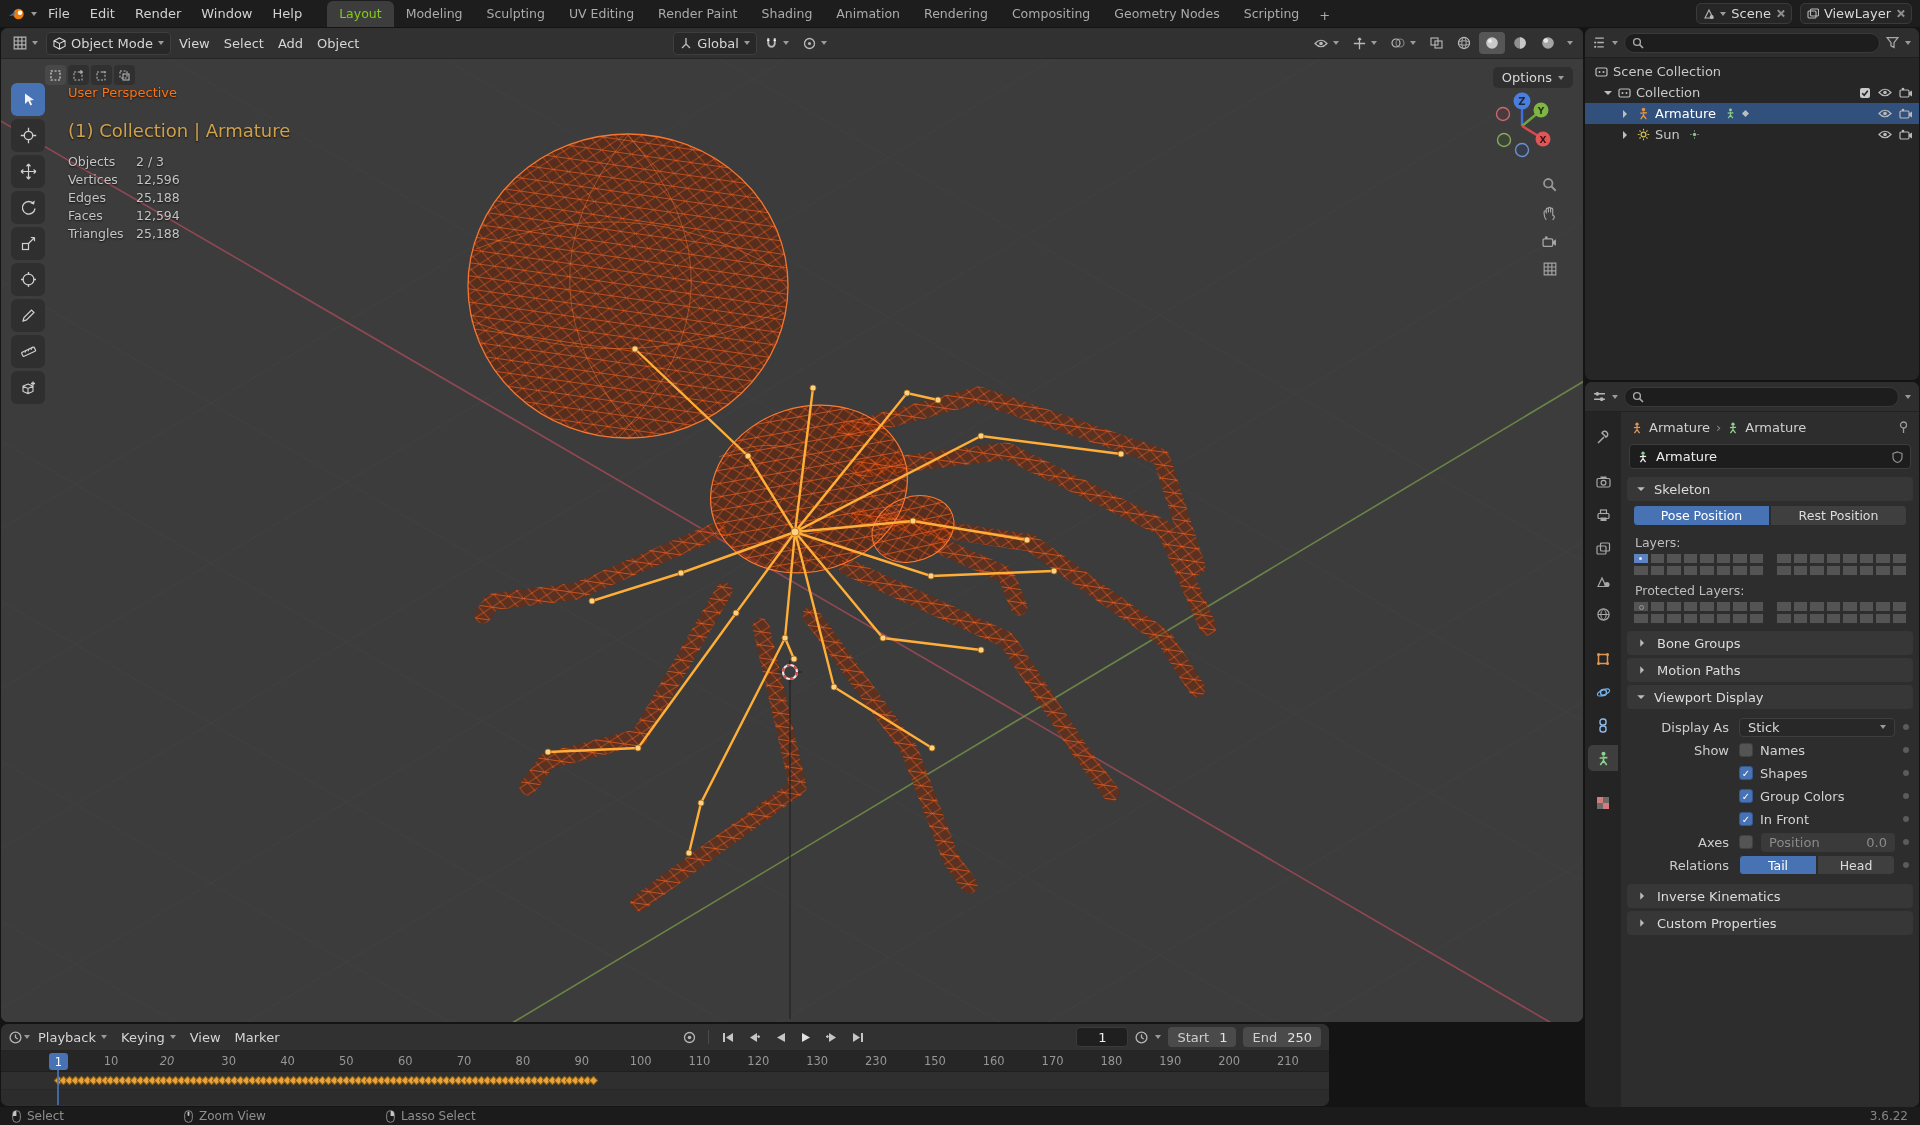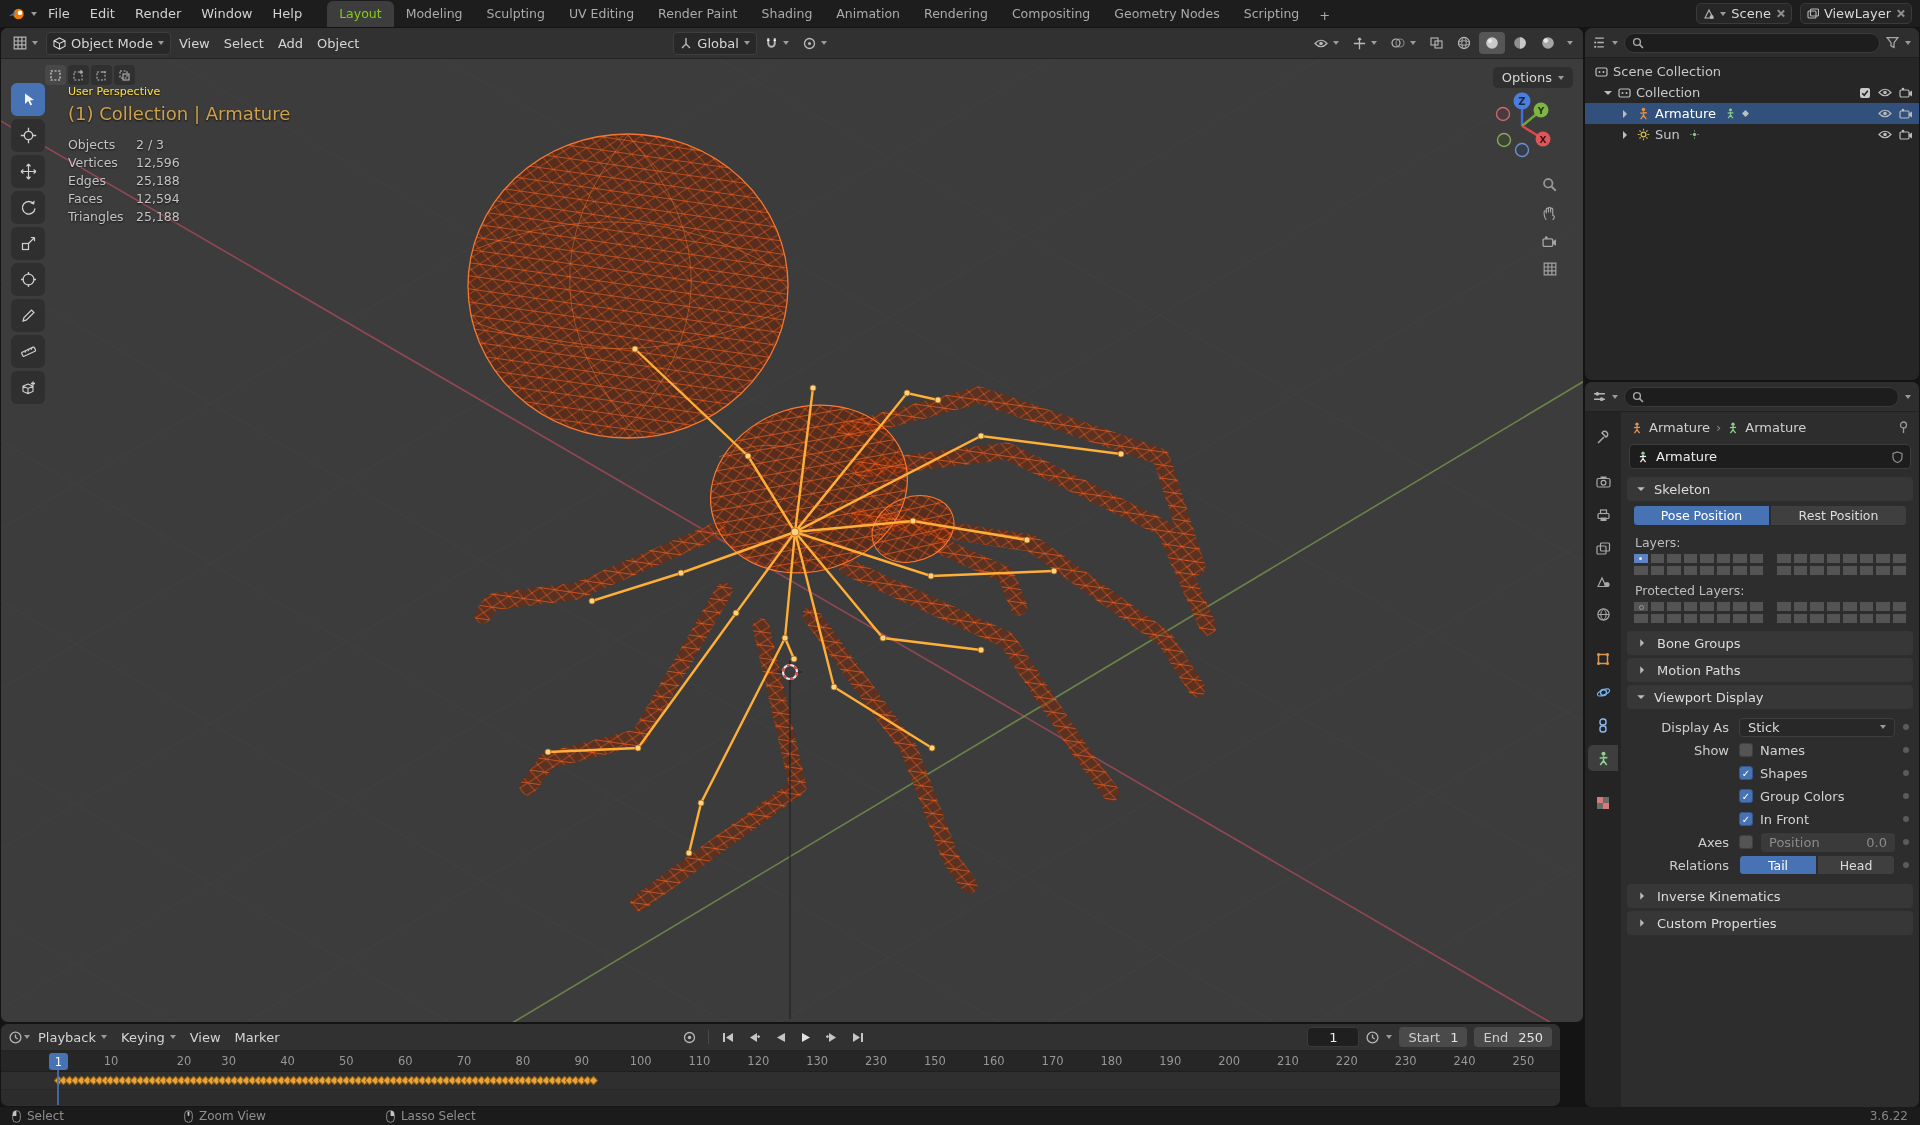--- a/index.html
+++ b/index.html
@@ -22,21 +22,21 @@
   .ws-tab.active{background:#3d3d3d;color:#84cc16}
   .ws-add{padding:4px 8px;color:#ababab}
   #topbar-right{margin-left:auto;display:flex;align-items:center;gap:8px}
   .id-field{display:flex;align-items:center;gap:5px;background:#262626;border:1px solid #3a3a3a;border-radius:5px;height:21px;padding:0 6px;color:#d8d8d8}
   .x-ic{width:9px;height:9px;position:relative;opacity:.7}
   .x-ic:before,.x-ic:after{content:"";position:absolute;left:4px;top:0;width:1.5px;height:9px;background:#bbb}
   .x-ic:before{transform:rotate(45deg)}.x-ic:after{transform:rotate(-45deg)}
 
   
   #vp-editor{left:1px;top:28px;width:1582px;height:994px}
-  #tl-editor{left:1px;top:1024px;width:1559px;height:82px}
+  #tl-editor{left:1px;top:1024px;width:1328px;height:82px}
   #ol-editor{left:1585px;top:28px;width:334px;height:352px;background:#262626}
   #pr-editor{left:1585px;top:382px;width:334px;height:725px;background:#2d2d2d}
 
   
   #vp-header{height:31px;background:#313131;display:flex;align-items:center;padding:0 6px;gap:2px;border-bottom:1px solid #252525}
   .hbtn{display:flex;align-items:center;gap:5px;height:23px;padding:0 6px;border-radius:4px;color:#d5d5d5;white-space:nowrap}
   .hbtn.field{background:#282828;border:1px solid #3e3e3e}
   .sp1{flex:1}.sp2{flex:1.55}
   .shade-btn{width:26px;height:22px;display:flex;align-items:center;justify-content:center;border-radius:4px}
   .shade-btn.active{background:#565656}
@@ -44,21 +44,21 @@
   
   #vp-canvas{position:absolute;left:0;top:31px;width:1582px;height:963px;background:#3c3c3c}
   #scene-svg{position:absolute;inset:0}
   #toolbar{position:absolute;left:10px;top:24px;display:flex;flex-direction:column;gap:3px}
   .tool{width:34px;height:33px;background:#2e2e2eee;border-radius:6px;display:flex;align-items:center;justify-content:center}
   .tool.active{background:var(--accent)}
   #sel-modes{position:absolute;left:44px;top:6px;display:flex;gap:2px}
   .selmode{width:21px;height:20px;background:#28282899;border-radius:4px;display:flex;align-items:center;justify-content:center}
   .selmode.active{background:#50505099}
   #vp-overlay{position:absolute;left:67px;top:26px;text-shadow:0 1px 2px #000b;pointer-events:none}
-  #vp-overlay .vline{font-size:11px;color:#fde047;margin-bottom:5px}
+  #vp-overlay .vline{font-size:13px;color:#f97316;margin-bottom:20px}
   #vp-overlay .cline{font-size:18px;color:#cfa14a;margin-bottom:12px}
   .stat{display:flex;font-size:12.5px;color:#c4c4c4;line-height:18px}
   .stat .sl{width:68px}
   #options-btn{position:absolute;right:10px;top:8px;display:flex;align-items:center;gap:6px;background:#2a2a2ab0;border-radius:5px;padding:3px 9px;color:#d8d8d8}
   #gizmo{position:absolute;right:16px;top:20px;width:90px;height:92px}
   #vp-side{position:absolute;right:26px;top:118px;display:flex;flex-direction:column;gap:14px;opacity:.85}
 
   
   #ol-header{height:30px;background:#2e2e2e;display:flex;align-items:center;padding:0 8px;gap:6px;border-bottom:1px solid #1f1f1f}
   .search-box{flex:1;height:20px;background:#1d1d1d;border:1px solid #3a3a3a;border-radius:10px;display:flex;align-items:center;padding:0 7px;gap:5px;color:#888}
@@ -1067,21 +1067,21 @@
       </span>
       <span class="pill">
         <span class="pl">End</span>
         <span>250</span>
       </span>
     </div>
   </div>
   <div style="position:relative">
     <div id="ruler">
         <span class="tick" style="left: 109.965px;">10</span>
-        <span class="tick" style="left: 183px;">20</span>
+        <span class="tick" style="left: 166px; font-style: italic;">20</span>
         <span class="tick" style="left: 227.665px;">30</span>
         <span class="tick" style="left: 286.515px;">40</span>
         <span class="tick" style="left: 345.365px;">50</span>
         <span class="tick" style="left: 404.215px;">60</span>
         <span class="tick" style="left: 463.065px;">70</span>
         <span class="tick" style="left: 521.915px;">80</span>
         <span class="tick" style="left: 580.765px;">90</span>
         <span class="tick" style="left: 639.615px;">100</span>
         <span class="tick" style="left: 698.465px;">110</span>
         <span class="tick" style="left: 757.315px;">120</span>

